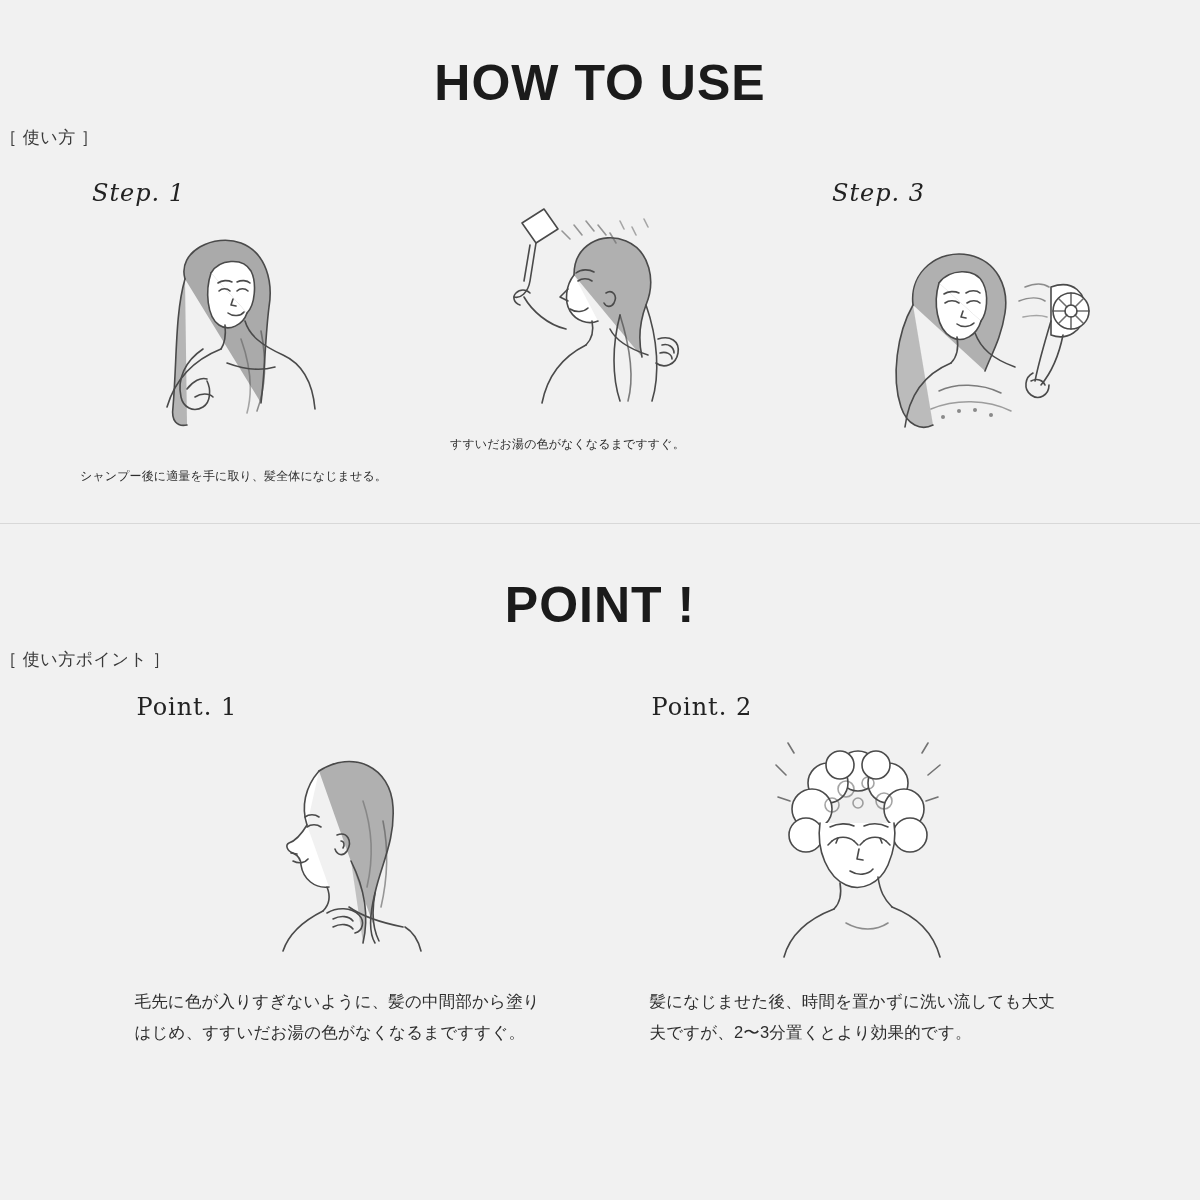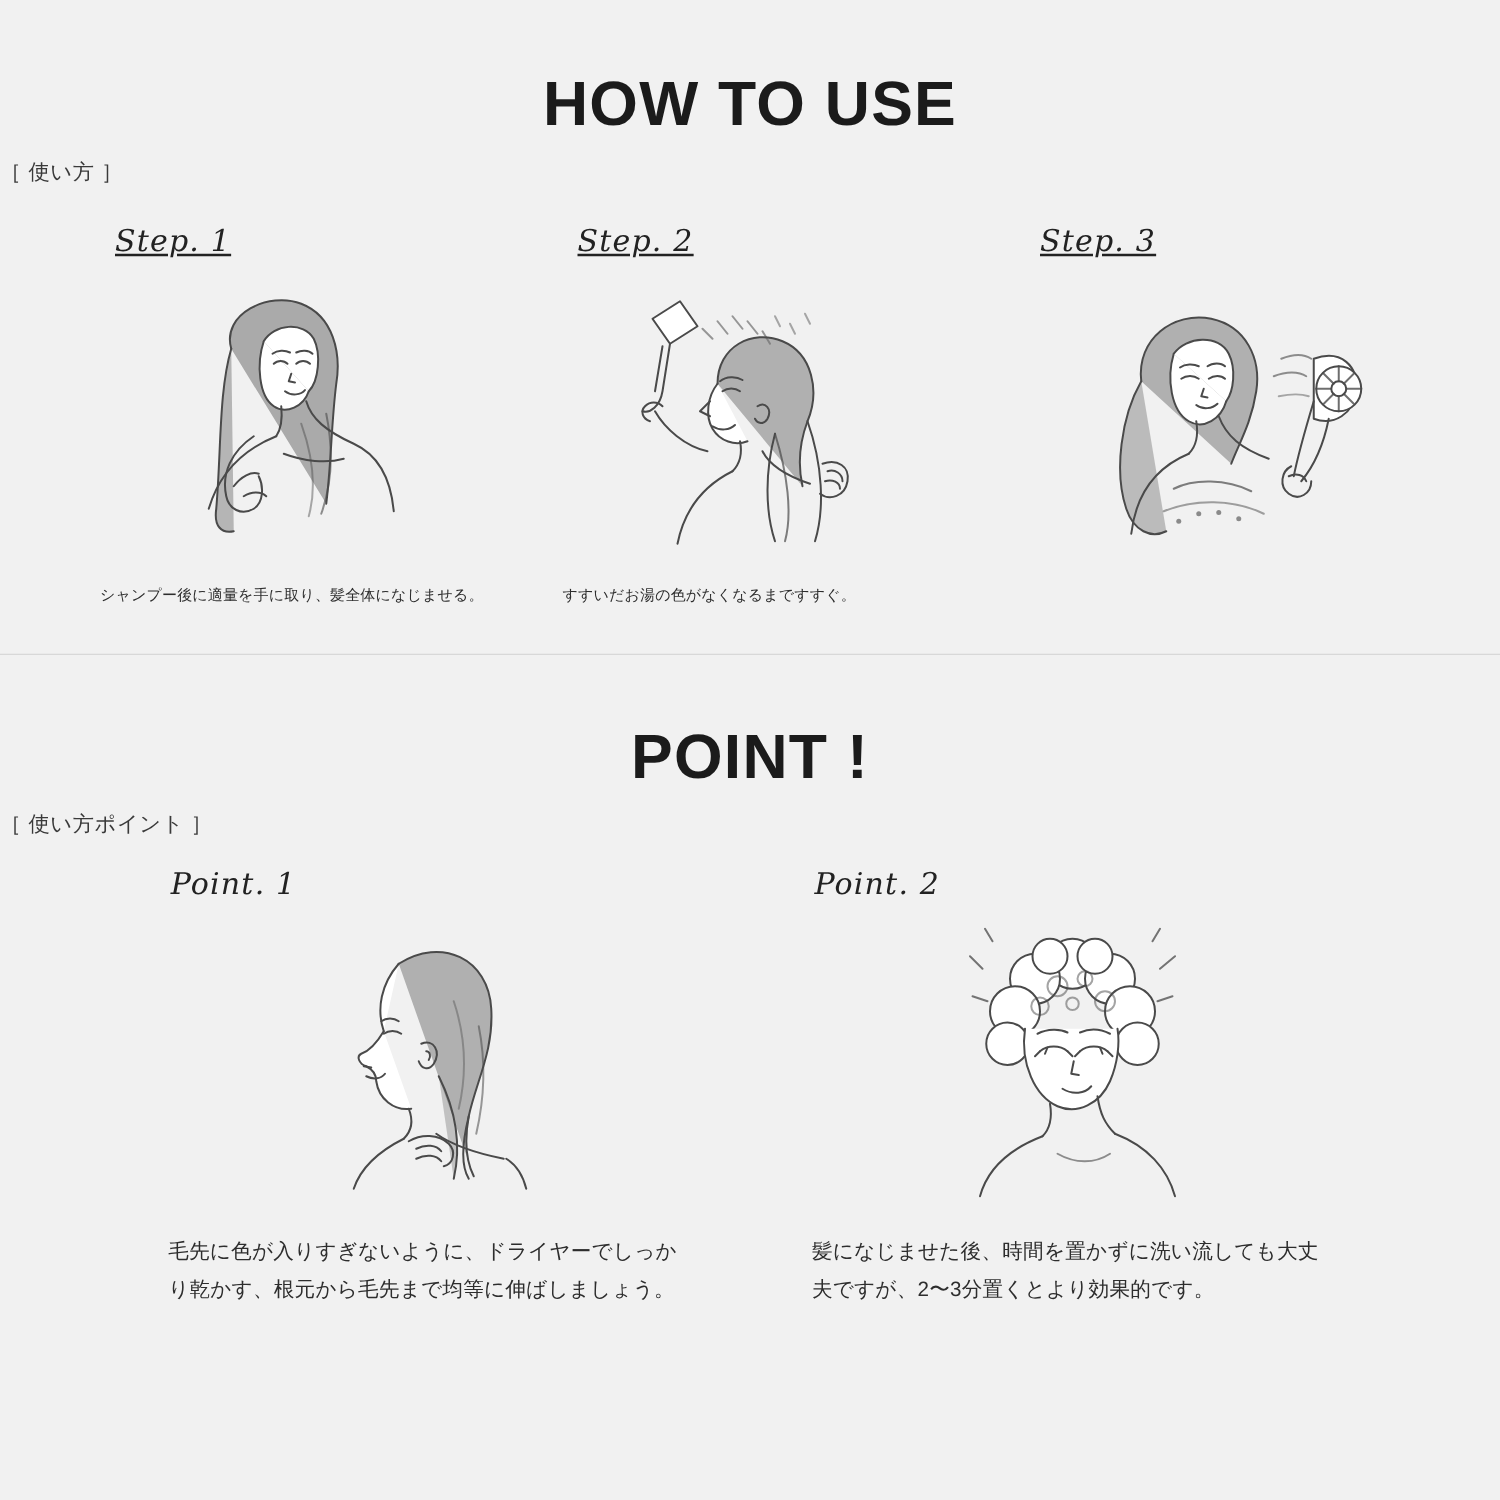--- a/index.html
+++ b/index.html
@@ -55,21 +55,20 @@
     position: relative;
   }
   .step-label {
     font-family: "DejaVu Serif", serif;
     font-size: 24px;
     font-style: italic;
     letter-spacing: 0.04em;
     color: #222;
     margin-left: 22px;
     margin-bottom: 4px;
-    text-decoration: underline;
   }
   .illus {
     height: 250px;
     display: flex;
     align-items: flex-end;
     justify-content: center;
   }
   .step-text {
     font-size: 12px;
     line-height: 1.85;
@@ -97,21 +96,20 @@
     justify-content: center;
     gap: 95px;
     padding: 22px 0 0 0;
   }
   .point {
     width: 420px;
   }
   .point-label {
     font-family: "DejaVu Serif", serif;
     font-size: 24px;
-    font-style: italic;
     letter-spacing: 0.04em;
     color: #222;
     margin-left: 4px;
   }
   .point-illus {
     height: 245px;
     display: flex;
     align-items: flex-end;
     justify-content: center;
   }
@@ -168,21 +166,20 @@
             <path d="M112 142 C128 148 146 150 160 146"></path>
 
             <path d="M146 110 C152 140 150 168 142 190" stroke-opacity="0.6"></path>
             <path d="M126 118 C136 146 138 170 132 192" stroke-opacity="0.45"></path>
           </svg>
         </div>
         <div class="step-text">シャンプー後に適量を手に取り、髪全体になじませる。</div>
       </div>
 
       <div class="step">
-        <div class="step-label">Step. 2</div>
         <div class="illus">
           <svg width="260" height="240" viewBox="0 0 260 240" fill="none" stroke="#4a4a4a" stroke-width="1.6" stroke-linecap="round" stroke-linejoin="round">
 
             <path d="M52 34 L74 20 L88 40 L66 54 Z" fill="#ffffff"></path>
             <path d="M66 54 L60 92 C58 104 50 110 44 108"></path>
             <path d="M60 56 L54 92"></path>
 
             <path d="M92 42 L100 50 M104 36 L112 46 M116 32 L124 42 M128 36 L136 46 M140 44 L146 54" stroke-opacity="0.55"></path>
             <path d="M150 32 L154 40 M162 38 L166 46 M174 30 L178 38" stroke-opacity="0.45"></path>
 
@@ -298,21 +295,21 @@
             <path d="M182 196 C192 202 196 212 198 220"></path>
 
             <path d="M104 182 C114 176 128 176 136 184 C142 190 140 200 132 202"></path>
             <path d="M110 188 C118 184 126 185 130 190"></path>
             <path d="M110 196 C118 192 126 193 130 198"></path>
 
             <path d="M160 90 C166 120 164 150 158 176" stroke-opacity="0.55"></path>
             <path d="M140 70 C150 100 150 130 144 156" stroke-opacity="0.4"></path>
           </svg>
         </div>
-        <div class="point-text">毛先に色が入りすぎないように、ドライヤーでしっかり乾かす、根元から毛先まで均等に伸ばしましょう。</div>
+        <div class="point-text">毛先に色が入りすぎないように、髪の中間部から塗りはじめ、すすいだお湯の色がなくなるまですすぐ。</div>
       </div>
 
       <div class="point">
         <div class="point-label">Point. 2</div>
         <div class="point-illus">
           <svg width="260" height="235" viewBox="0 0 260 235" fill="none" stroke="#4a4a4a" stroke-width="1.6" stroke-linecap="round" stroke-linejoin="round">
 
             <g fill="#ffffff">
               <circle cx="130" cy="40" r="20"></circle>
               <circle cx="100" cy="52" r="20"></circle>

